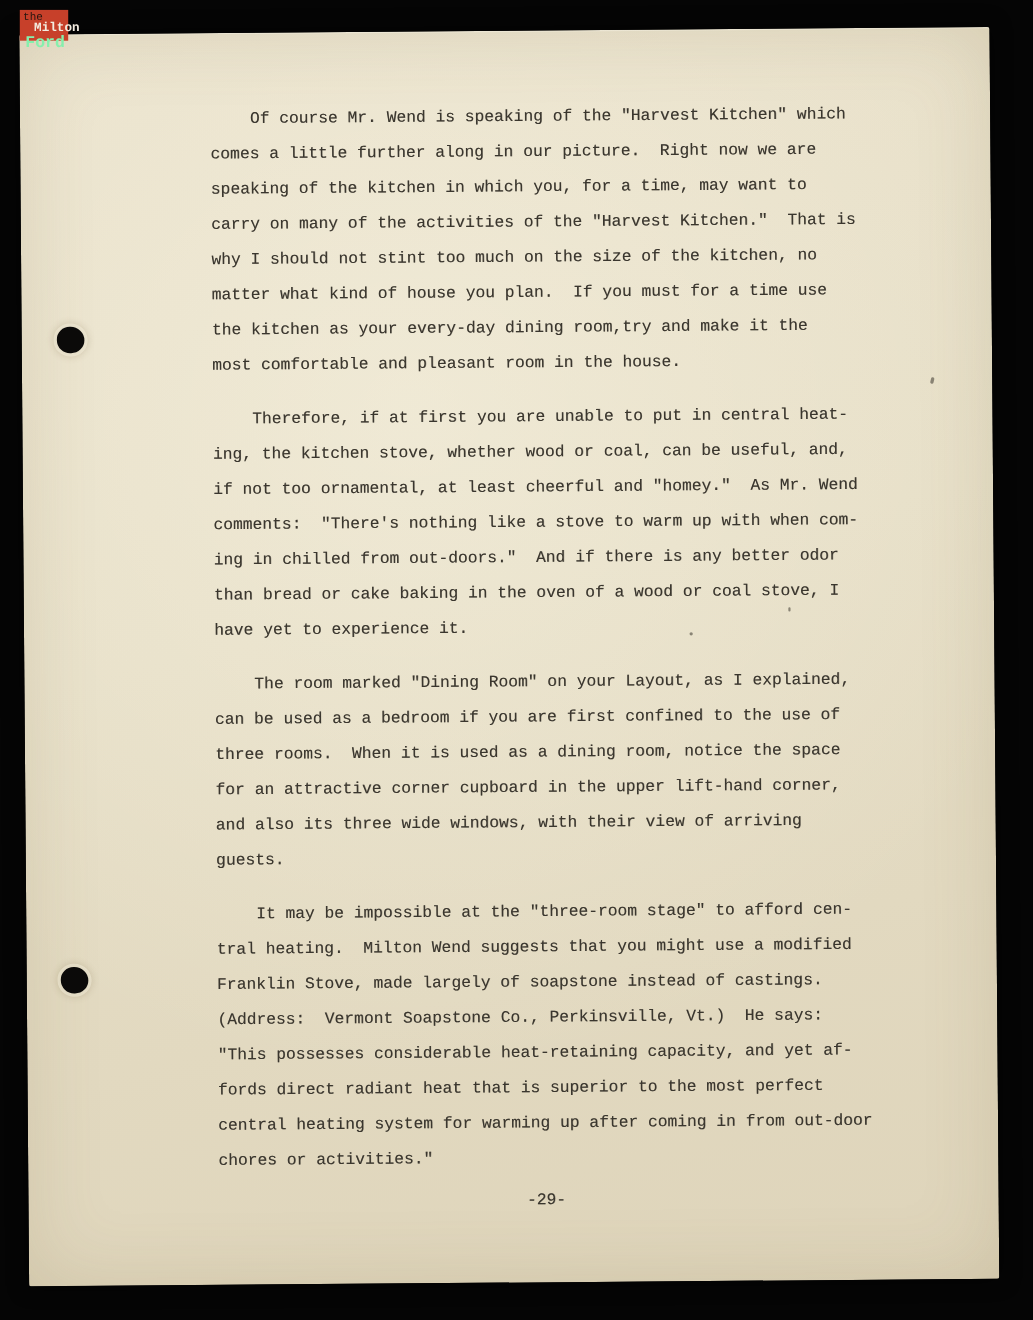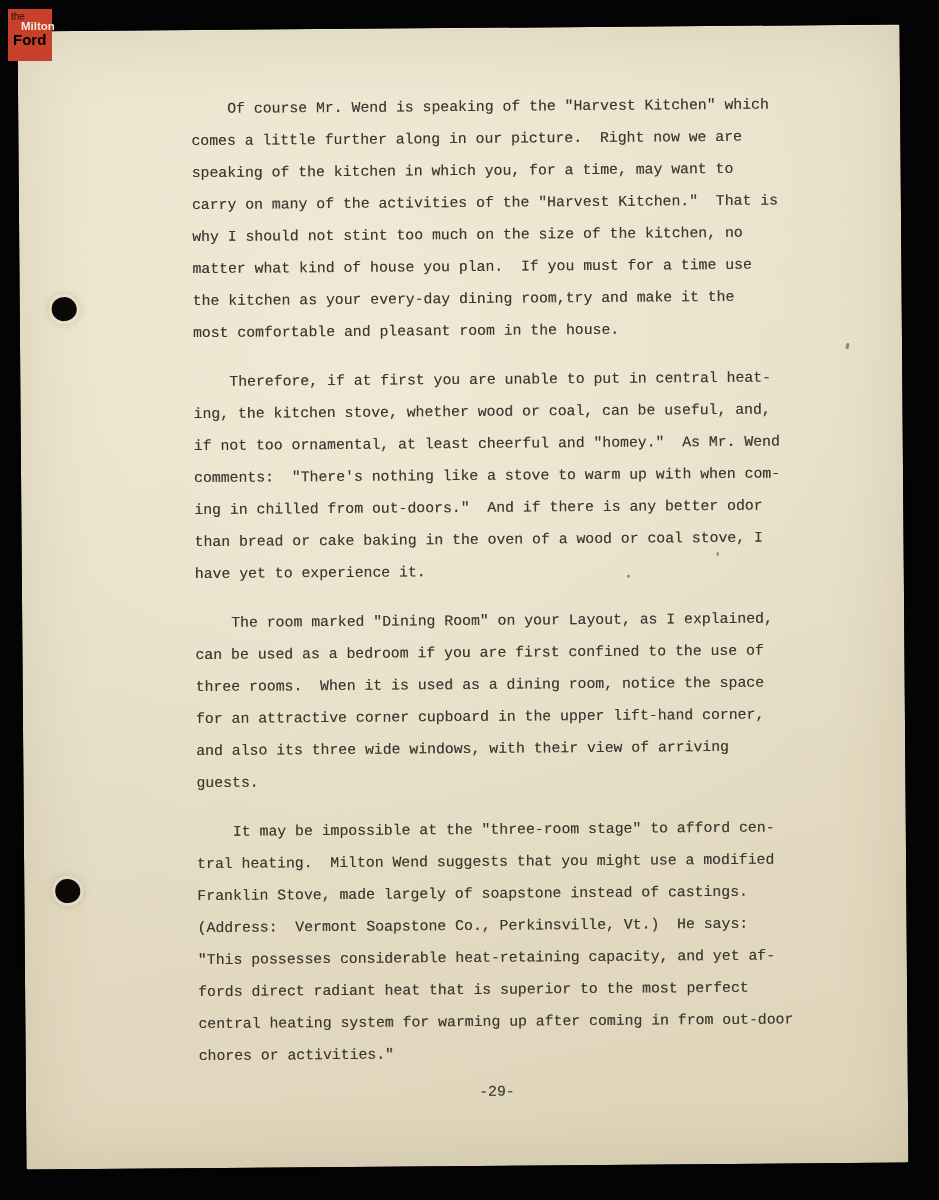--- a/index.html
+++ b/index.html
@@ -85,26 +85,26 @@
     position: absolute;
     background: rgba(58,54,46,0.55);
     border-radius: 50%;
   }
   .speck-1 { left: 826px; top: 318px; width: 3px; height: 6px; border-radius: 2px; transform: rotate(14deg); }
   .speck-2 { left: 605px; top: 548px; width: 3px; height: 3px; }
   .speck-3 { left: 695px; top: 526px; width: 2px; height: 4px; border-radius: 2px; }
   
   .logo {
     position: absolute;
-    left: 8px;
+    left: 18px;
     top: 9px;
     width: 44px;
-    height: 52px;
+    height: 28px;
     background: var(--logo-orange);
-    font-family: Liberation Sans, sans-serif;
+    font-family: Liberation Mono, monospace;
     z-index: 5;
   }
   .logo-the {
     position: absolute;
     left: 3px;
     top: 2px;
     font-size: 10px;
     line-height: 11px;
     color: #241510;
   }
@@ -117,21 +117,21 @@
     font-weight: bold;
     color: #f3ece0;
   }
   .logo-ford {
     position: absolute;
     left: 5px;
     top: 23px;
     font-size: 15px;
     line-height: 16px;
     font-weight: bold;
-    color: #000000;
+    color: #86efac;
   }
 </style>
 </head>
 <body>
 
 <div class="scan-stage">
 
   <div class="paper">
     <div class="hole hole-top"></div>
     <div class="hole hole-bottom"></div>

